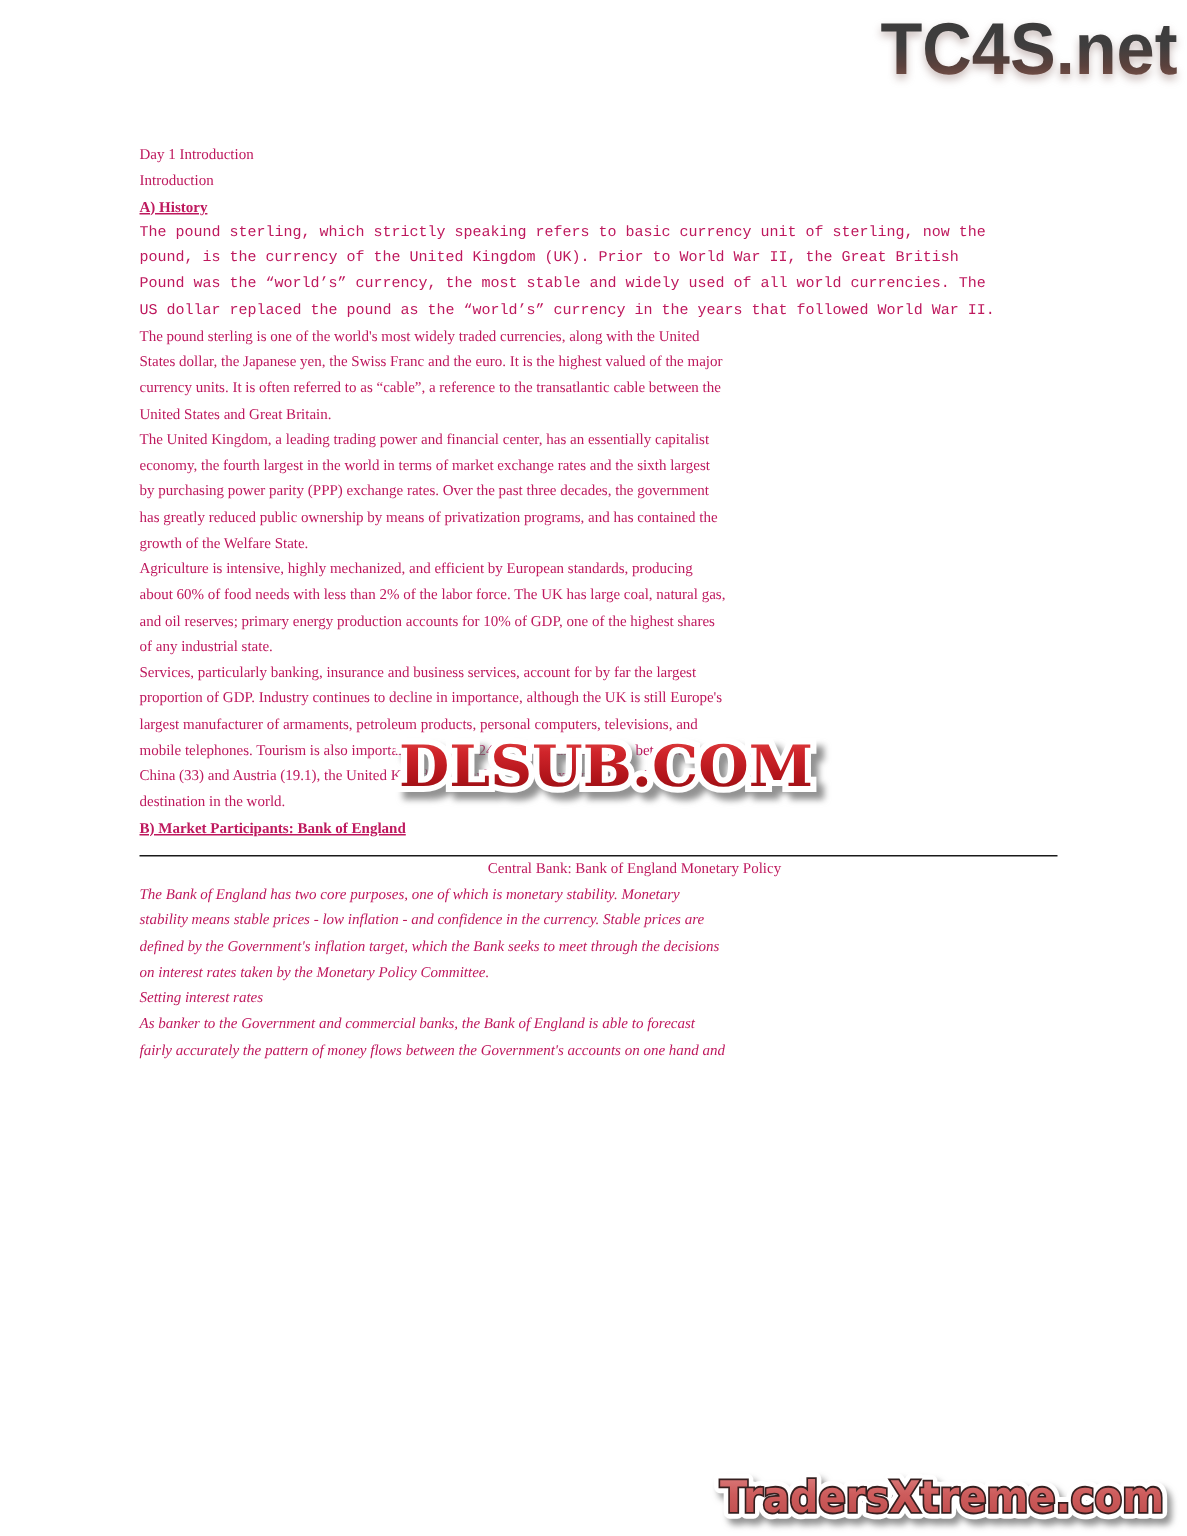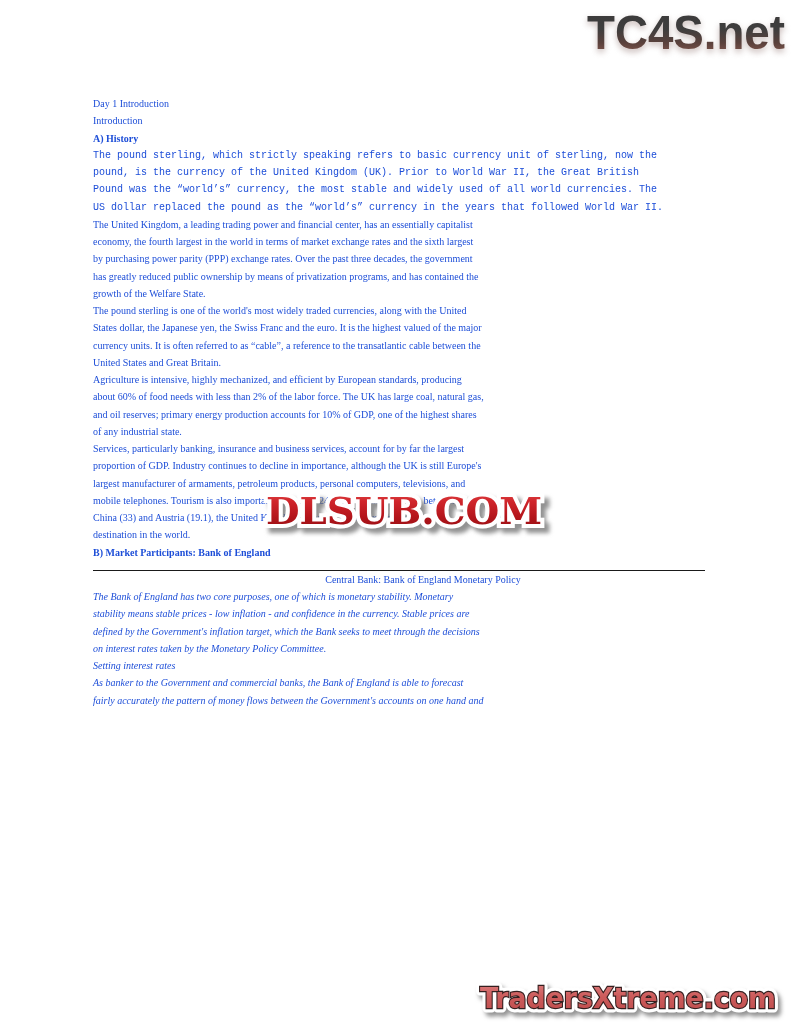--- a/index.html
+++ b/index.html
@@ -3,38 +3,38 @@
 <meta charset="utf-8">
 <style>
   html, body { margin: 0; padding: 0; background: #ffffff; }
   .page {
     position: relative;
     width: 791px;
     height: 1024px;
     background: #ffffff;
     overflow: hidden;
     font-family: "Liberation Serif", serif;
-    color: #1d4ed8;
+    color: #be185d;
   }
 
   
   .content {
     position: absolute;
     left: 93px;
     top: 95px;
     width: 660px;
     font-size: 10px;
     line-height: 17.25px;
   }
   .content p, .content div.txt {
     margin: 0;
     white-space: pre;      
   }
   .intro           { margin-top: 0; }
-  .heading         { font-weight: bold; }
+  .heading         { font-weight: bold; text-decoration: underline; }
   .heading-a       { margin-top: 18px; }
   .para-first      { margin-top: 37px; font-family: Liberation Mono, monospace; }
   .para            { margin-top: 20px; }
   .heading-b       { margin-top: 41px; }
   .rule {
     margin-top: 9px;
     width: 612px;
     height: 0;
     border-top: 1.6px solid #1a1a1a;
   }
@@ -86,29 +86,29 @@
   <div class="content">
     <p class="intro">Day 1 Introduction
 Introduction</p>
 
     <p class="heading heading-a">A) History</p>
 
     <p class="para para-first">The pound sterling, which strictly speaking refers to basic currency unit of sterling, now the
 pound, is the currency of the United Kingdom (UK). Prior to World War II, the Great British
 Pound was the “world’s” currency, the most stable and widely used of all world currencies. The
 US dollar replaced the pound as the “world’s” currency in the years that followed World War II.</p>
+    <p class="para">The pound sterling is one of the world's most widely traded currencies, along with the United
+States dollar, the Japanese yen, the Swiss Franc and the euro. It is the highest valued of the major
+currency units. It is often referred to as “cable”, a reference to the transatlantic cable between the
+United States and Great Britain.</p>
     <p class="para">The United Kingdom, a leading trading power and financial center, has an essentially capitalist
 economy, the fourth largest in the world in terms of market exchange rates and the sixth largest
 by purchasing power parity (PPP) exchange rates. Over the past three decades, the government
 has greatly reduced public ownership by means of privatization programs, and has contained the
 growth of the Welfare State.</p>
-    <p class="para">The pound sterling is one of the world's most widely traded currencies, along with the United
-States dollar, the Japanese yen, the Swiss Franc and the euro. It is the highest valued of the major
-currency units. It is often referred to as “cable”, a reference to the transatlantic cable between the
-United States and Great Britain.</p>
     <p class="para">Agriculture is intensive, highly mechanized, and efficient by European standards, producing
 about 60% of food needs with less than 2% of the labor force. The UK has large coal, natural gas,
 and oil reserves; primary energy production accounts for 10% of GDP, one of the highest shares
 of any industrial state.</p>
     <p class="para">Services, particularly banking, insurance and business services, account for by far the largest
 proportion of GDP. Industry continues to decline in importance, although the UK is still Europe's
 largest manufacturer of armaments, petroleum products, personal computers, televisions, and
 mobile telephones. Tourism is also important: with over 24 million tourists a year, between
 China (33) and Austria (19.1), the United Kingdom is ranked as the sixth major tourist
 destination in the world.</p>

